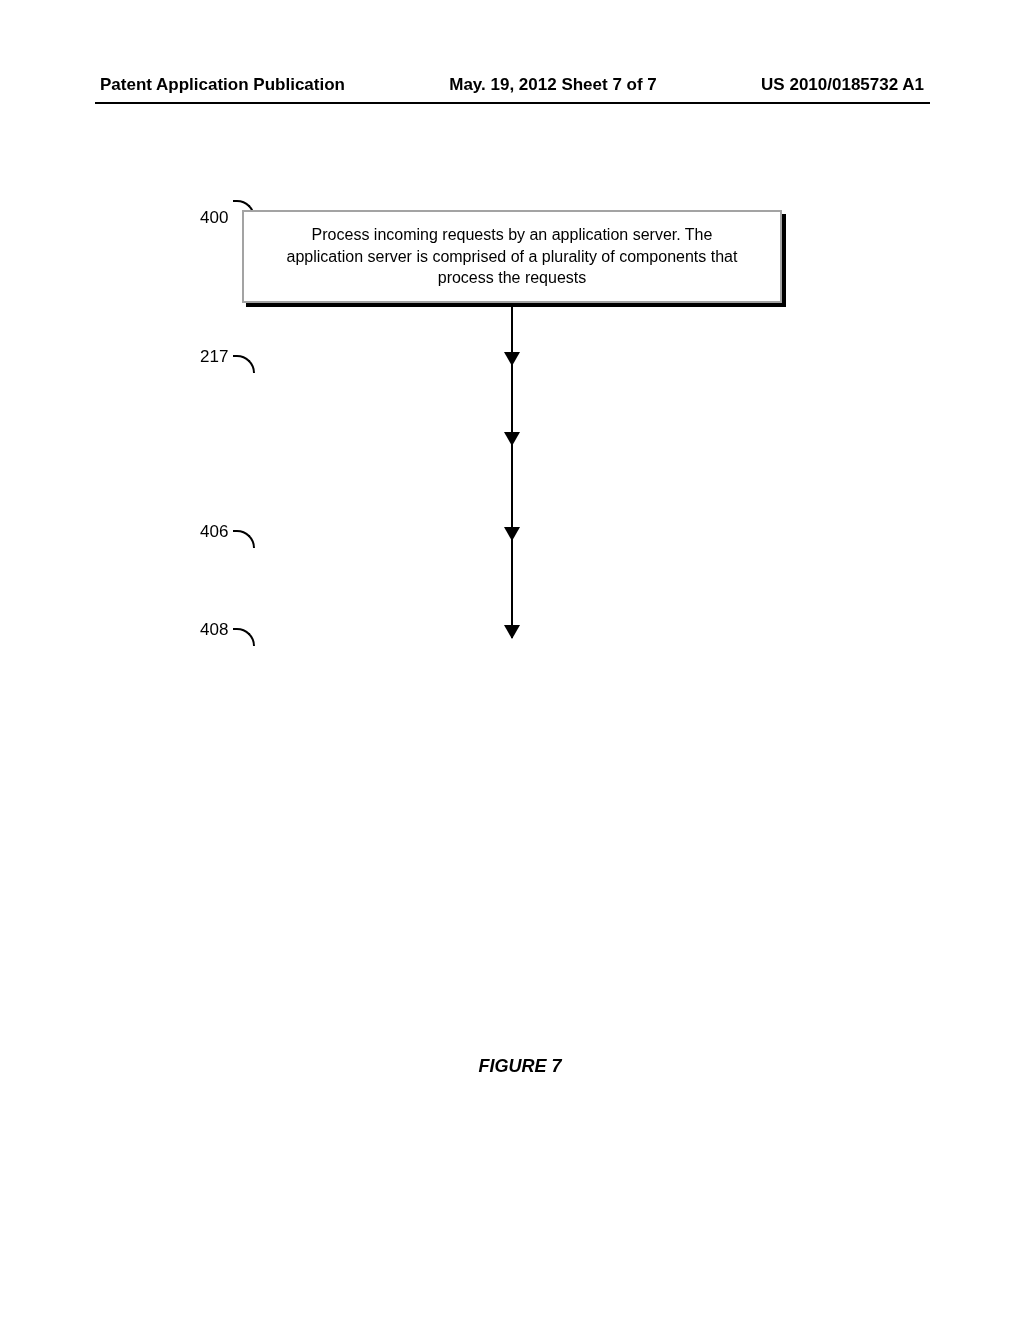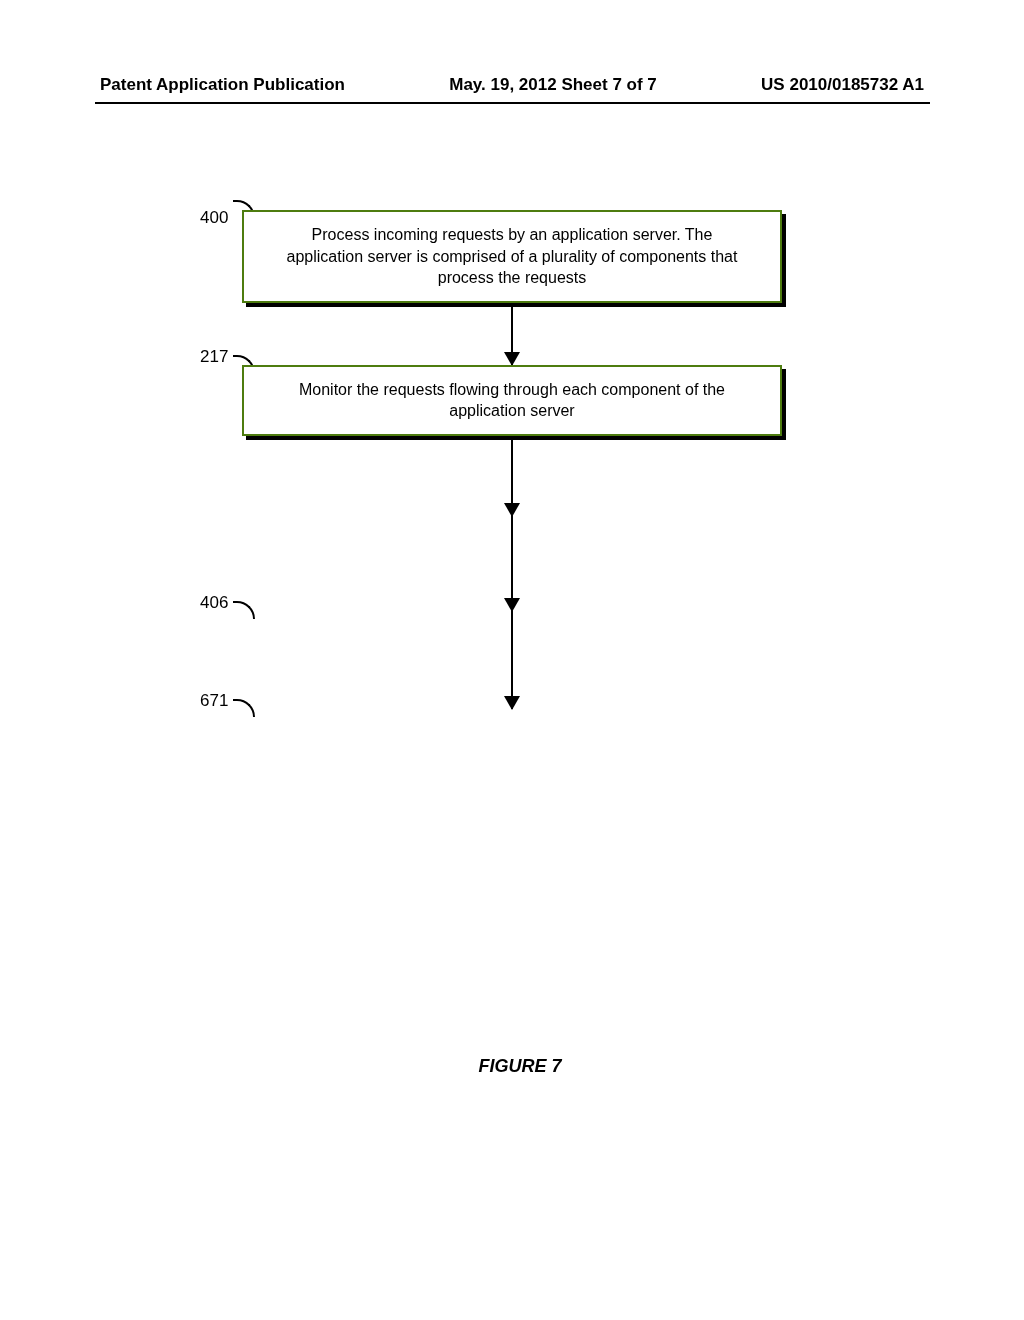--- a/index.html
+++ b/index.html
@@ -64,21 +64,21 @@
       position: absolute;
       background: black;
       width: 100%;
       height: 100%;
       top: 4px;
       left: 4px;
     }
     .box {
       position: relative;
       background: white;
-      border: 2px solid #4d7c0f;
+      border: 2px solid #a3a3a3;
       width: 540px;
       padding: 12px 36px;
       text-align: center;
       font-size: 16px;
       line-height: 1.35;
     }
     .arrow-segment {
       display: flex;
       justify-content: center;
       position: relative;
@@ -133,26 +133,20 @@
   </div>
 
   <div class="arrow-segment" style="height:62px;">
     <div class="arrow-line" style="height:100%;"></div>
     <div class="arrow-head"></div>
   </div>
 
   <div class="step-wrapper">
     <span class="ref-label" style="left:200px; top:-18px;">217</span>
     <div class="ref-leader" style="left:233px; top:-10px;"></div>
-    <div class="box-shadow-wrap">
-      <div class="box-shadow"></div>
-      <div class="box">
-        <span>Monitor the requests flowing through each component of the application server</span>
-      </div>
-    </div>
   </div>
 
   <div class="arrow-segment" style="height:80px;">
     <div class="arrow-line" style="height:100%;"></div>
     <div class="arrow-head"></div>
   </div>
 
 
   <div class="arrow-segment" style="height:95px;">
     <div class="arrow-line" style="height:100%;"></div>
@@ -163,19 +157,19 @@
     <span class="ref-label" style="left:200px; top:-18px;">406</span>
     <div class="ref-leader" style="left:233px; top:-10px;"></div>
   </div>
 
   <div class="arrow-segment" style="height:98px;">
     <div class="arrow-line" style="height:100%;"></div>
     <div class="arrow-head"></div>
   </div>
 
   <div class="step-wrapper">
-    <span class="ref-label" style="left:200px; top:-18px;">671</span>
+    <span class="ref-label" style="left:200px; top:-18px;">408</span>
     <div class="ref-leader" style="left:233px; top:-10px;"></div>
   </div>
 
 </div>
 
 <div class="figure-caption">FIGURE 7</div>
 
 </body></html>

